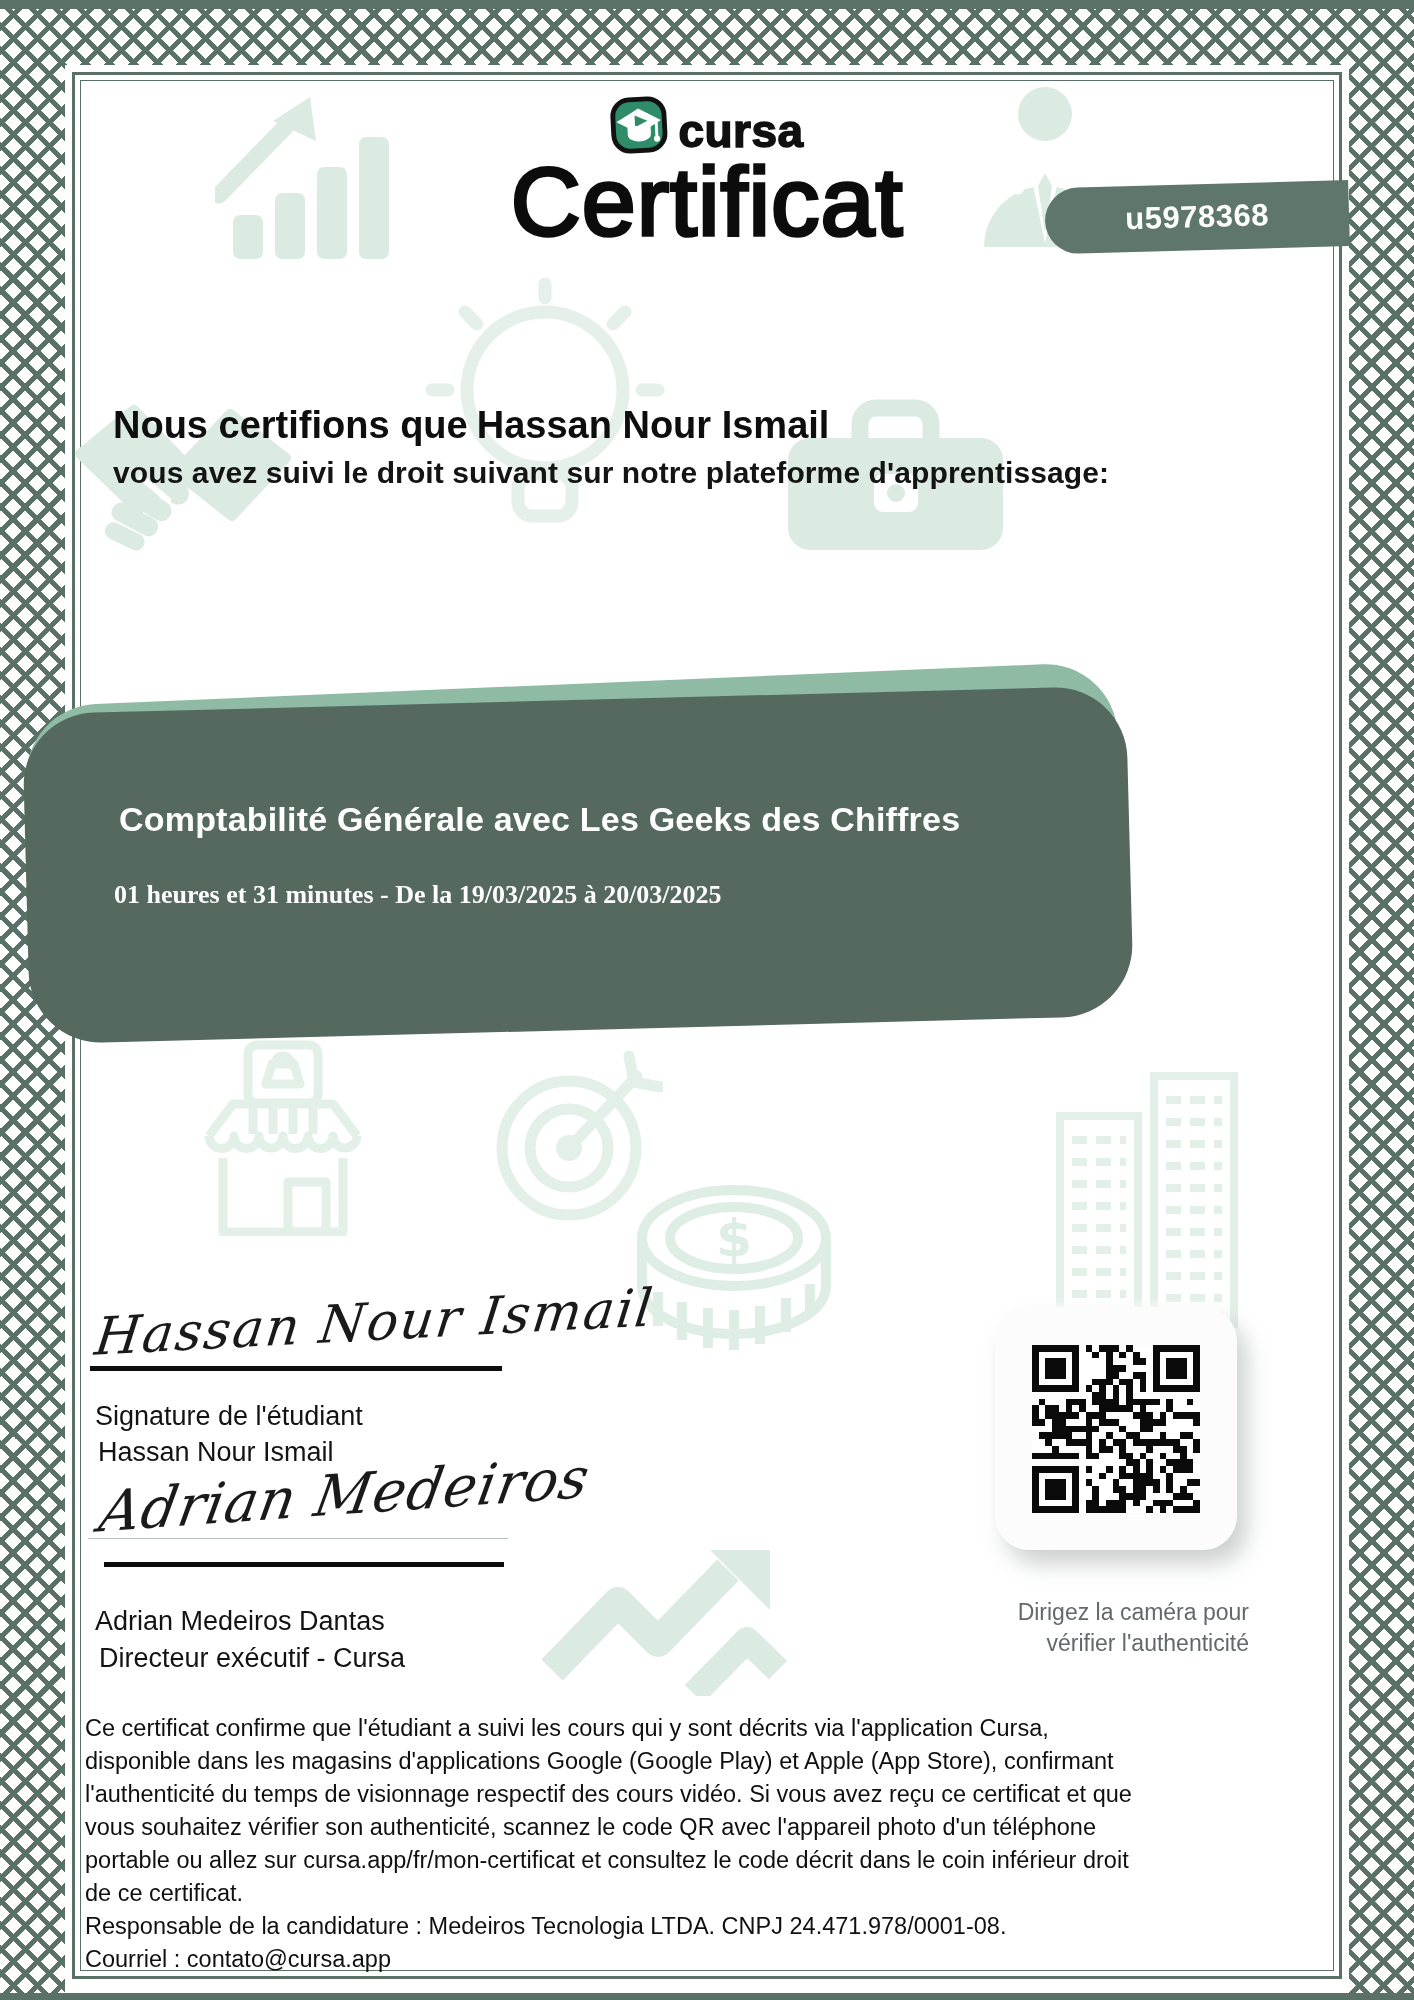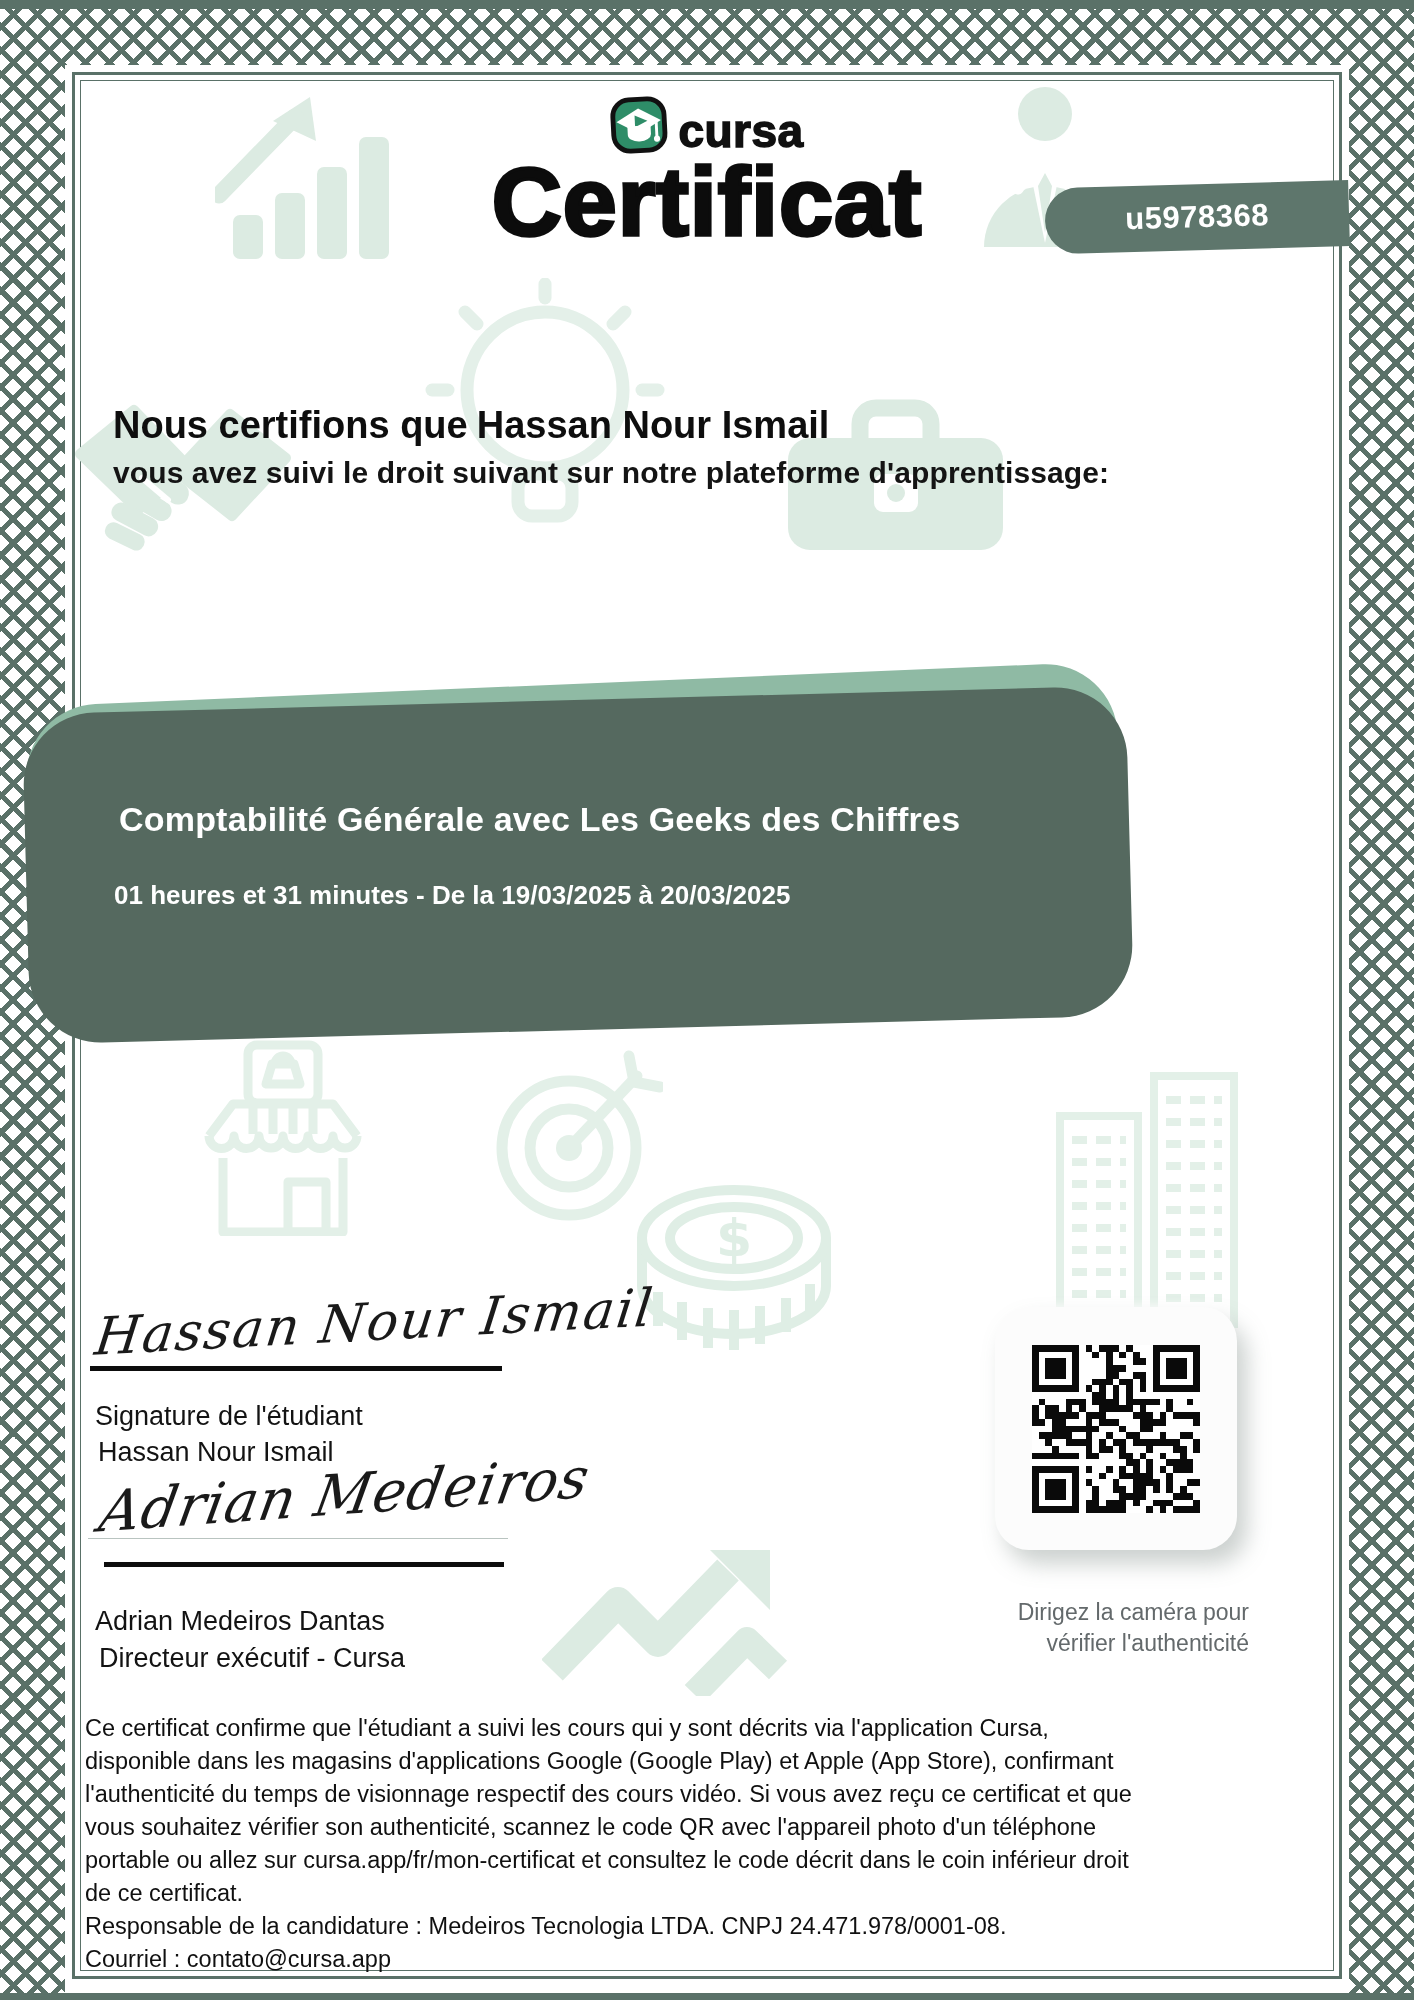--- a/index.html
+++ b/index.html
@@ -22,37 +22,37 @@
   .frame-inner { position:absolute; top:80px; left:80px; right:80px; bottom:29px; border:1.5px solid #5a7168; }
 
   
   .wm { position:absolute; z-index:1; }
   .wm svg { display:block; }
 
   
   .logo { position:absolute; top:96px; left:0; width:100%; display:flex; justify-content:center; align-items:flex-end; gap:10px; z-index:3; }
   .logo-text { font-size:46px; font-weight:bold; color:#101010; letter-spacing:0.5px; -webkit-text-stroke:1.5px #101010; }
   .cert-title { position:absolute; top:146px; left:0; width:100%; text-align:center; z-index:3;
-    font-size:97px; font-weight:bold; color:#0c0c0c; -webkit-text-stroke:3.5px #0c0c0c; letter-spacing:1px; }
+    font-size:97px; font-weight:normal; color:#0c0c0c; -webkit-text-stroke:3.5px #0c0c0c; letter-spacing:1px; }
   .code-pill { position:absolute; left:1045px; top:180px; width:304px; height:66px; background:#5e766c;
     border-radius:36px 0 0 36px; transform:rotate(-1.6deg); transform-origin:100% 50%;
     display:flex; align-items:center; justify-content:center; z-index:3; }
   .code-pill span { color:#fff; font-size:31px; font-weight:bold; letter-spacing:0.5px; }
 
   
   .intro { position:absolute; left:113px; top:404px; z-index:3; }
   .intro-line1 { font-size:38px; font-weight:bold; color:#0e0e0e; display:flex; gap:9px; }
   .intro-line2 { margin-top:9px; font-size:30px; font-weight:bold; color:#141414; letter-spacing:0.1px; }
 
   
   .banner { position:absolute; left:26px; top:700px; width:1104px; height:330px; z-index:2; }
   .banner-light { position:absolute; left:4px; right:8px; top:-16px; bottom:12px; background:#8fbaa4; border-radius:72px; transform:rotate(-2.4deg); }
   .banner-dark  { position:absolute; inset:0; background:#55695f; border-radius:72px; transform:rotate(-1.5deg); }
   .banner-title { position:absolute; left:93px; top:100px; color:#fff; font-size:34px; font-weight:bold; letter-spacing:0.2px; }
-  .banner-sub   { position:absolute; left:88px; top:180px; color:#fff; font-size:26px; font-weight:bold; }
+  .banner-sub   { position:absolute; left:88px; top:180px; color:#fff; font-size:26px; font-weight:bold;font-family:Liberation Serif, serif; }
 
   
   .sig-script { position:absolute; z-index:3; font-family:"DejaVu Serif", serif; font-style:italic; color:#1a1a1a; }
   .script-1 { left:95px;  top:1292px; font-size:52px; transform:rotate(-3deg) skewX(-10deg); letter-spacing:2px; }
   .script-2 { left:100px; top:1462px; font-size:56px; transform:rotate(-4deg) skewX(-14deg); letter-spacing:1px; }
   .sig-rule  { position:absolute; background:#0d0d0d; height:5px; z-index:3; }
   .rule-1 { left:90px;  top:1366px; width:412px; }
   .rule-2 { left:104px; top:1562px; width:400px; }
   .rule-faint { position:absolute; left:88px; top:1538px; width:420px; height:1px; background:#b9c4c0; z-index:2; }
   .sig-text { position:absolute; z-index:3; font-size:27px; color:#131313;margin-top:20px; }

